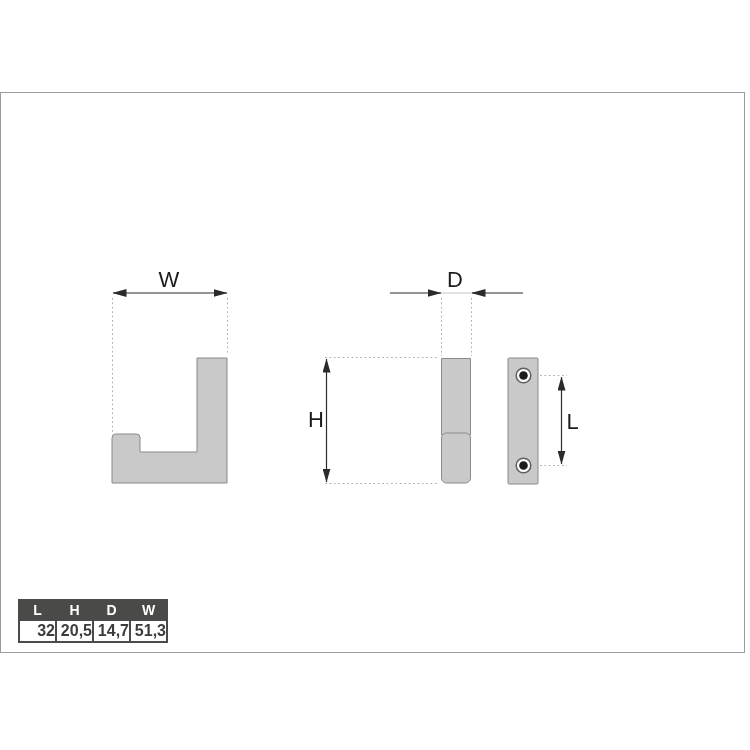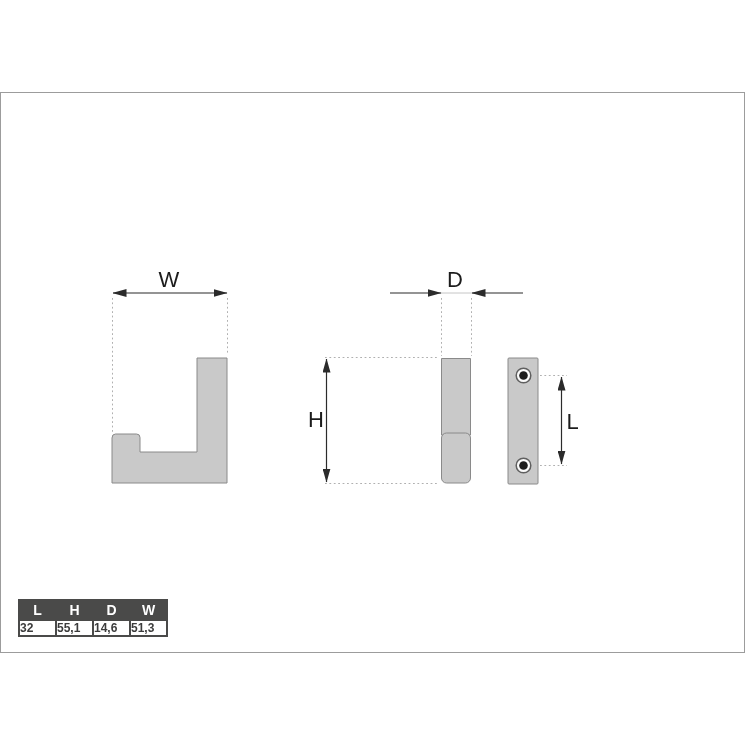--- a/index.html
+++ b/index.html
@@ -39,24 +39,24 @@
     border-collapse:separate;border-spacing:2px;
     background:var(--table-frame,#4a4a49);
   }
   .dim-table th{
     width:35px;height:18px;padding:0;
     background:transparent;
     color:var(--table-header-text,#ffffff);
     font-size:14px;font-weight:bold;text-align:center;vertical-align:middle;
   }
   .dim-table td{
-    width:35px;height:14px;padding:0;
+    width:35px;height:20px;padding:0;
     background:var(--table-value-bg,#ffffff);
     color:var(--table-value-text,#3c3c3c);
-    font-size:12px;font-weight:bold;text-align:left;vertical-align:middle;
+    font-size:16px;font-weight:bold;text-align:right;vertical-align:middle;
   }
 </style>
 </head>
 <body>
 
 <div class="page">
   <div class="canvas">
 
     <svg width="743" height="559" viewBox="0 0 743 559">
       <defs>
@@ -109,21 +109,21 @@
         <tr>
           <th>L</th>
           <th>H</th>
           <th>D</th>
           <th>W</th>
         </tr>
       </thead>
       <tbody>
         <tr>
           <td>32</td>
-          <td>55,1</td>
-          <td>14,6</td>
+          <td>20,5</td>
+          <td>14,7</td>
           <td>51,3</td>
         </tr>
       </tbody>
     </table>
 
   </div>
 </div>
 
 </body></html>

